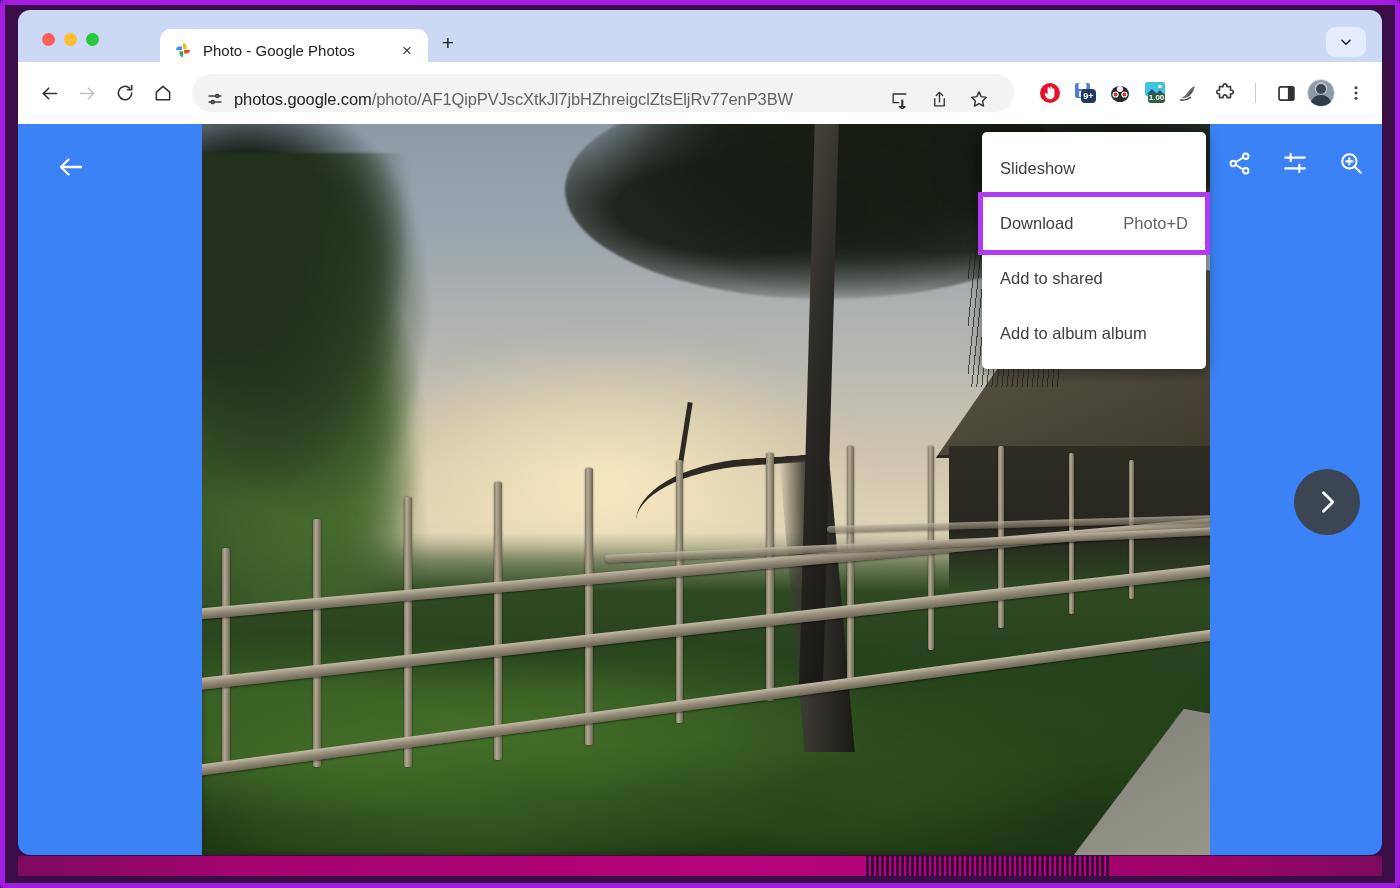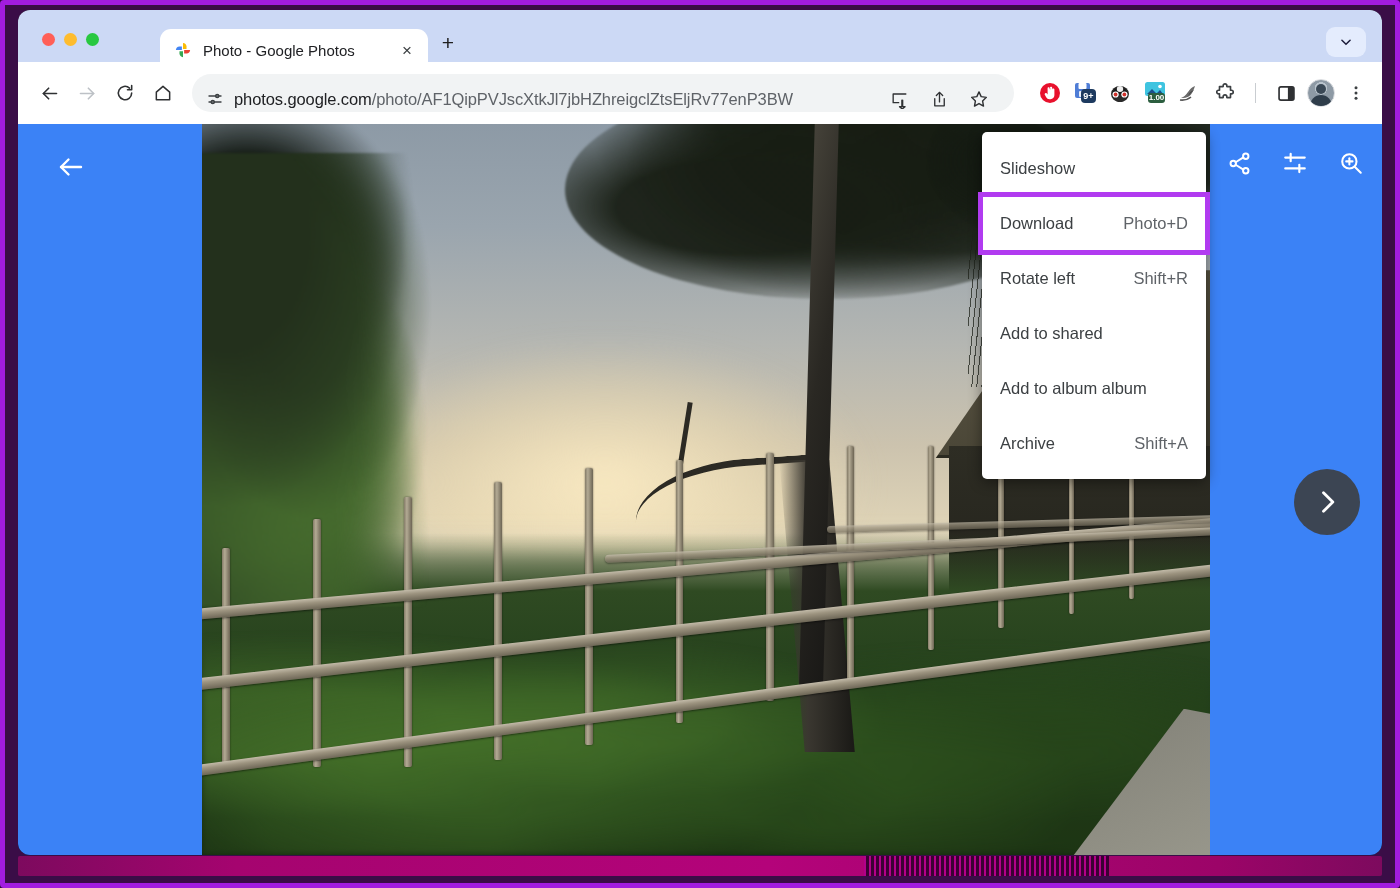--- a/index.html
+++ b/index.html
@@ -612,35 +612,27 @@
       <div id="menu">
         <div class="menu-item">
           <span class="mlabel">Slideshow</span>
           <span class="mshortcut"></span>
         </div>
         <div class="menu-item highlight">
           <span class="mlabel">Download</span>
           <span class="mshortcut">Photo+D</span>
         </div>
         <div class="menu-item">
-          <span class="mlabel">Rotate left</span>
-          <span class="mshortcut">Shift+R</span>
-        </div>
-        <div class="menu-item">
           <span class="mlabel">Add to shared</span>
           <span class="mshortcut"></span>
         </div>
         <div class="menu-item">
           <span class="mlabel">Add to album album</span>
           <span class="mshortcut"></span>
         </div>
-        <div class="menu-item">
-          <span class="mlabel">Archive</span>
-          <span class="mshortcut">Shift+A</span>
-        </div>
       </div>
 
     </div>
   </div>
 
   <div id="strip-left-cap"></div>
   <div id="bottom-strip"></div>
 </div>
 
 </body></html>

